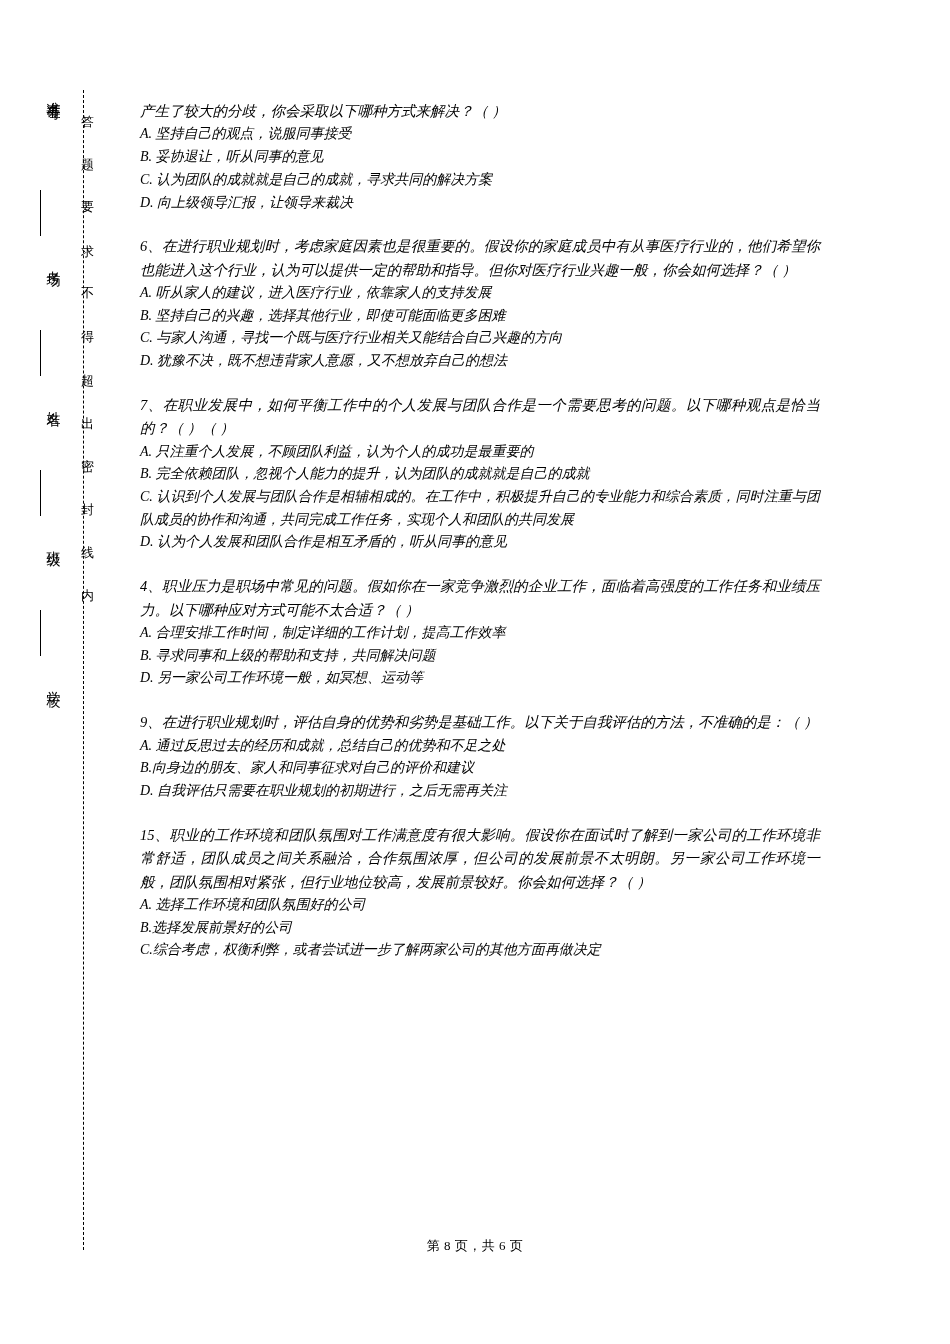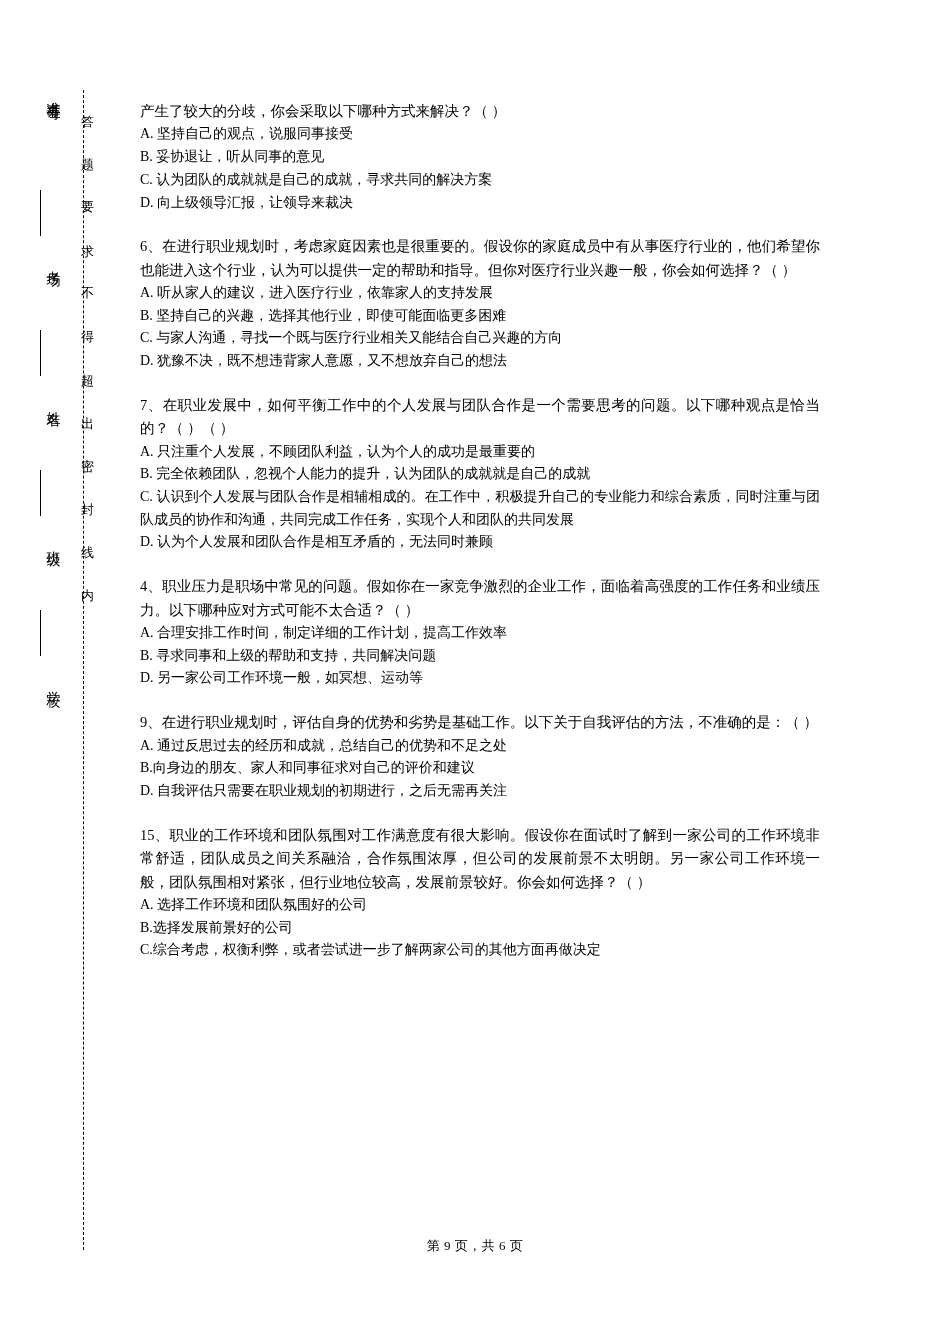--- a/index.html
+++ b/index.html
@@ -66,20 +66,21 @@
 
   
   .content {
     position: absolute;
     left: 140px;
     top: 100px;
     width: 680px;
   }
   .qblock {
     margin-bottom: 21px;
+    font-style: italic;
   }
   .qstem {
     font-size: 14.5px;
     line-height: 1.62;
     text-align: justify;
     text-justify: inter-ideograph;
     text-indent: 0;
   }
   .opt {
     font-size: 14px;
@@ -139,21 +140,21 @@
       <div class="opt">B. 坚持自己的兴趣，选择其他行业，即使可能面临更多困难</div>
       <div class="opt">C. 与家人沟通，寻找一个既与医疗行业相关又能结合自己兴趣的方向</div>
       <div class="opt">D. 犹豫不决，既不想违背家人意愿，又不想放弃自己的想法</div>
     </div>
 
     <div class="qblock">
       <div class="qstem">7、在职业发展中，如何平衡工作中的个人发展与团队合作是一个需要思考的问题。以下哪种观点是恰当的？（  ）（  ）</div>
       <div class="opt">A. 只注重个人发展，不顾团队利益，认为个人的成功是最重要的</div>
       <div class="opt">B. 完全依赖团队，忽视个人能力的提升，认为团队的成就就是自己的成就</div>
       <div class="opt">C. 认识到个人发展与团队合作是相辅相成的。在工作中，积极提升自己的专业能力和综合素质，同时注重与团队成员的协作和沟通，共同完成工作任务，实现个人和团队的共同发展</div>
-      <div class="opt">D. 认为个人发展和团队合作是相互矛盾的，无法同时兼顾</div>
+      <div class="opt">D. 认为个人发展和团队合作是相互矛盾的，听从同事的意见</div>
     </div>
 
     <div class="qblock">
       <div class="qstem">4、职业压力是职场中常见的问题。假如你在一家竞争激烈的企业工作，面临着高强度的工作任务和业绩压力。以下哪种应对方式可能不太合适？（  ）</div>
       <div class="opt">A. 合理安排工作时间，制定详细的工作计划，提高工作效率</div>
       <div class="opt">B. 寻求同事和上级的帮助和支持，共同解决问题</div>
       <div class="opt">D. 另一家公司工作环境一般，如冥想、运动等</div>
     </div>
 
     <div class="qblock">
@@ -165,15 +166,15 @@
 
     <div class="qblock">
       <div class="qstem">15、职业的工作环境和团队氛围对工作满意度有很大影响。假设你在面试时了解到一家公司的工作环境非常舒适，团队成员之间关系融洽，合作氛围浓厚，但公司的发展前景不太明朗。另一家公司工作环境一般，团队氛围相对紧张，但行业地位较高，发展前景较好。你会如何选择？（  ）</div>
       <div class="opt">A. 选择工作环境和团队氛围好的公司</div>
       <div class="opt">B.选择发展前景好的公司</div>
       <div class="opt">C.综合考虑，权衡利弊，或者尝试进一步了解两家公司的其他方面再做决定</div>
     </div>
 
   </div>
 
-  <div class="footer">第 9 页，共 6 页</div>
+  <div class="footer">第 8 页，共 6 页</div>
 
 </div>
 
 </body></html>

